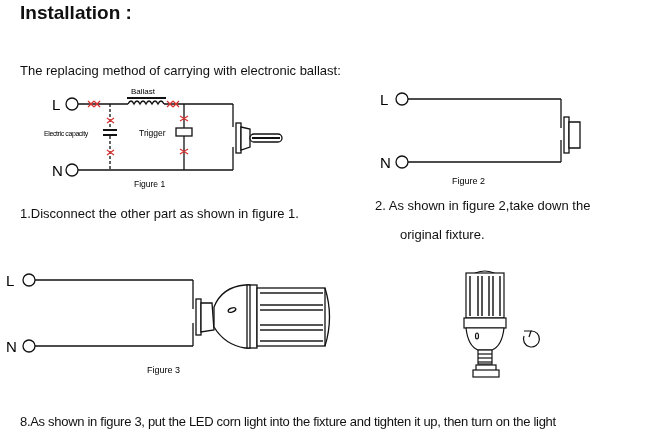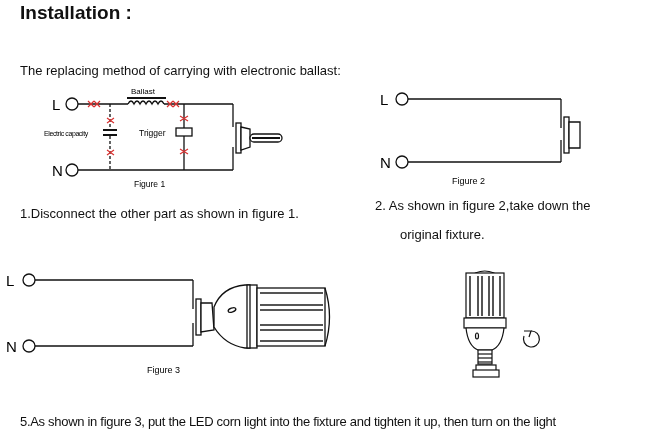--- a/index.html
+++ b/index.html
@@ -138,13 +138,13 @@
     <line x1="38" y1="102" x2="52" y2="102"></line>
     <rect x="36" y="105" width="20" height="6" fill="#fff"></rect>
     <rect x="33" y="110" width="26" height="7" fill="#fff"></rect>
   </g>
   <g stroke="#111" stroke-width="1.2" fill="none">
     <path d="M91 71 A8 8 0 1 1 84 76"></path>
     <path d="M84 71 L91 71 L89 77"></path>
   </g>
 </svg>
 
-<div class="abs step" style="left:20px;top:414px;letter-spacing:-0.3px">5.As shown in figure 3, put the LED corn light into the fixture and tighten it up, then turn on the light</div>
+<div class="abs step" style="left:20px;top:414px;letter-spacing:-0.3px">8.As shown in figure 3, put the LED corn light into the fixture and tighten it up, then turn on the light</div>
 
 </body></html>

